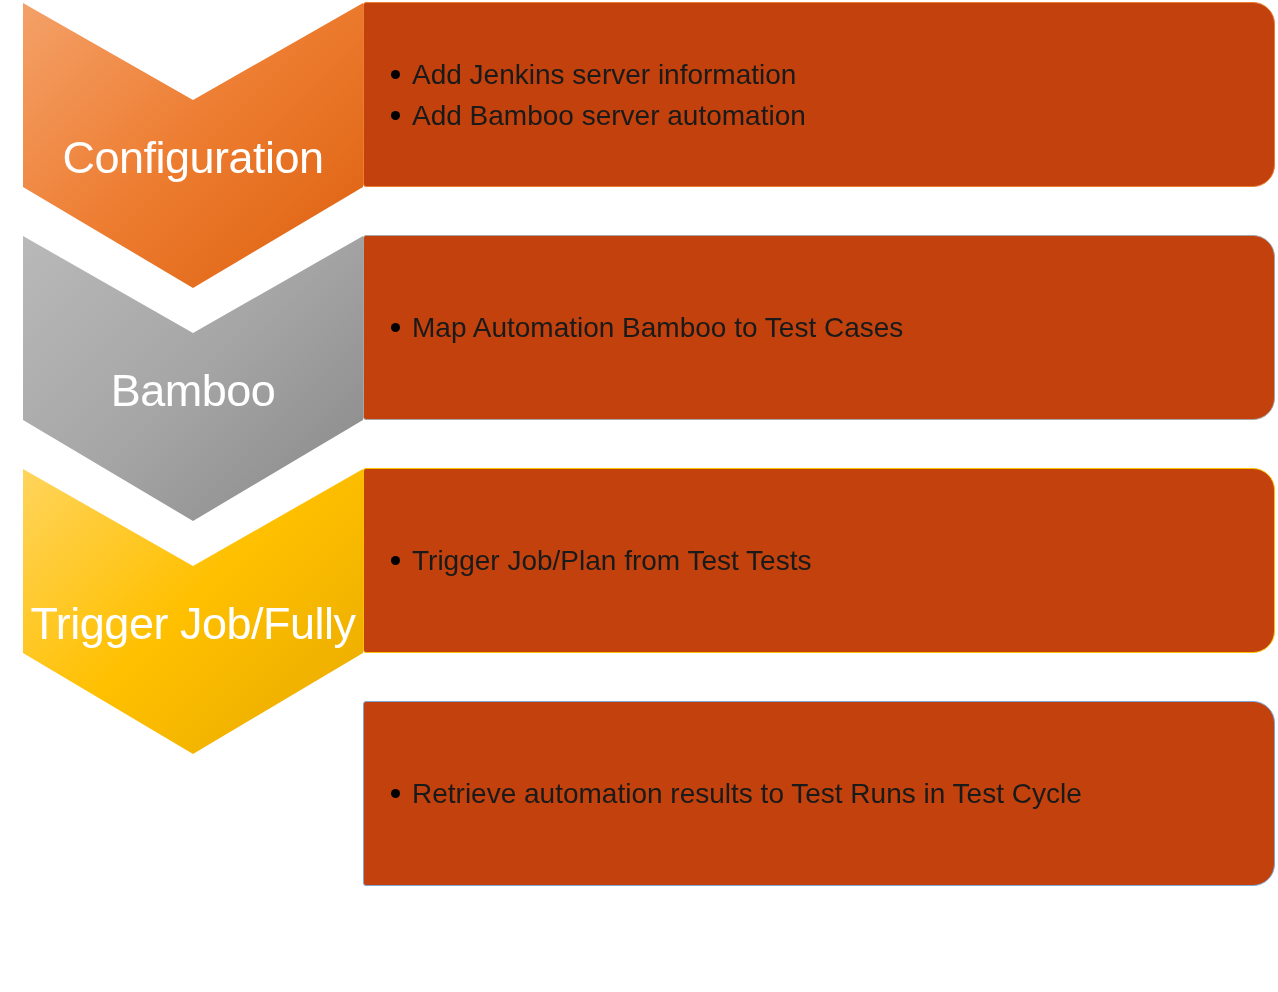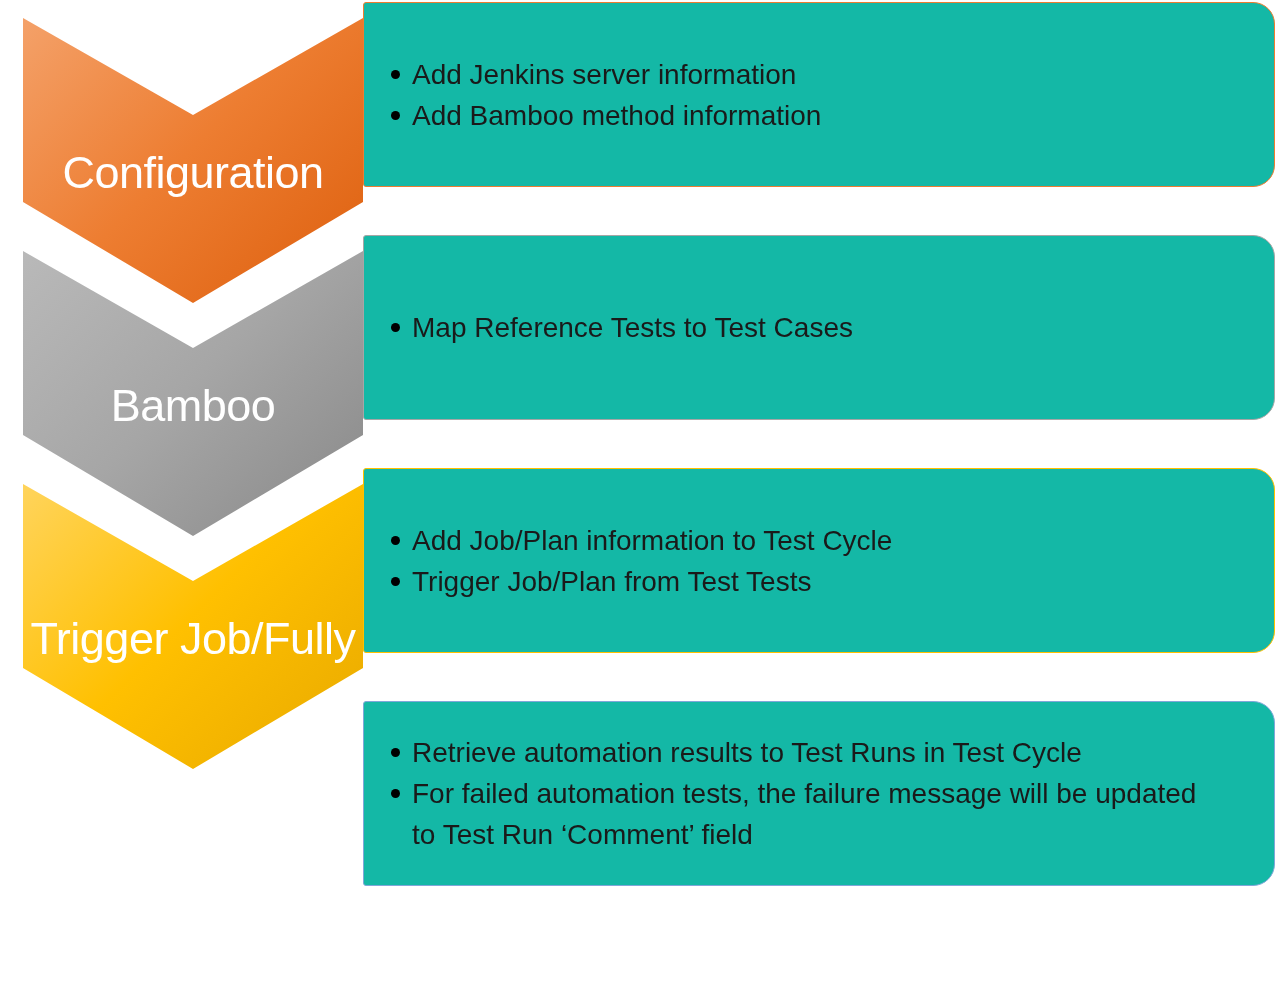--- a/index.html
+++ b/index.html
@@ -22,21 +22,21 @@
     height: 290px;
   }
   .step[data-step="0"] { top: 2px; }
   .step[data-step="1"] { top: 235px; }
   .step[data-step="2"] { top: 468px; }
   .step[data-step="3"] { top: 701px; }
 
   .chevron {
     position: absolute;
     left: 23px;
-    top: 16px;
+    top: 1px;
     width: 340px;
     height: 285px;
     background: linear-gradient(135deg, var(--g1) 0%, var(--g2) 48%, var(--g3) 100%);
     clip-path: polygon(0 0, 50% 97px, 100% 0, 100% 184px, 50% 100%, 0 184px);
     z-index: 2;
   }
   .chevron-label {
     position: absolute;
     left: 0;
     right: 0;
@@ -47,21 +47,21 @@
     letter-spacing: -0.5px;
     color: #ffffff;
     white-space: nowrap;
   }
   .detail-box {
     position: absolute;
     left: 363px;
     top: 0;
     width: 910px;
     height: 183px;
-    background: #14b8a6;
+    background: #c2410c;
     border: 1.5px solid var(--bd);
     border-radius: 3px 22px 22px 3px;
     display: flex;
     align-items: center;
     z-index: 1;
   }
   ul.bullets {
     list-style: none;
     margin: 0;
     padding: 0 40px 0 26px;
@@ -90,50 +90,48 @@
 
 <div class="canvas">
 
   <div class="step" data-step="0" style="--g1: #F4A169; --g2: #ED7D31; --g3: #DD5F0D; --bd: #ED7D31;">
     <div class="chevron">
       <div class="chevron-label">Configuration</div>
     </div>
     <div class="detail-box">
       <ul class="bullets">
         <li>Add Jenkins server information</li>
-        <li>Add Bamboo method information</li>
+        <li>Add Bamboo server automation</li>
       </ul>
     </div>
   </div>
 
   <div class="step" data-step="1" style="--g1: #B9B9B9; --g2: #A6A6A6; --g3: #888888; --bd: #A6A6A6;">
     <div class="chevron">
       <div class="chevron-label">Bamboo</div>
     </div>
     <div class="detail-box">
       <ul class="bullets">
-        <li>Map Reference Tests to Test Cases</li>
+        <li>Map Automation Bamboo to Test Cases</li>
       </ul>
     </div>
   </div>
 
   <div class="step" data-step="2" style="--g1: #FFD45C; --g2: #FFC000; --g3: #E8A900; --bd: #FFC000;">
     <div class="chevron">
       <div class="chevron-label">Trigger Job/Fully</div>
     </div>
     <div class="detail-box">
       <ul class="bullets">
-        <li>Add Job/Plan information to Test Cycle</li>
         <li>Trigger Job/Plan from Test Tests</li>
       </ul>
     </div>
   </div>
 
   <div class="step" data-step="3" style="--g1: #8BB3E1; --g2: #5B9BD5; --g3: #4484C4; --bd: #7FA7D9;">
     <div class="detail-box">
       <ul class="bullets">
         <li>Retrieve automation results to Test Runs in Test Cycle</li>
-        <li>For failed automation tests, the failure message will be updated to Test Run ‘Comment’ field</li>
       </ul>
     </div>
   </div>
 
 </div>
 
 </body></html>

